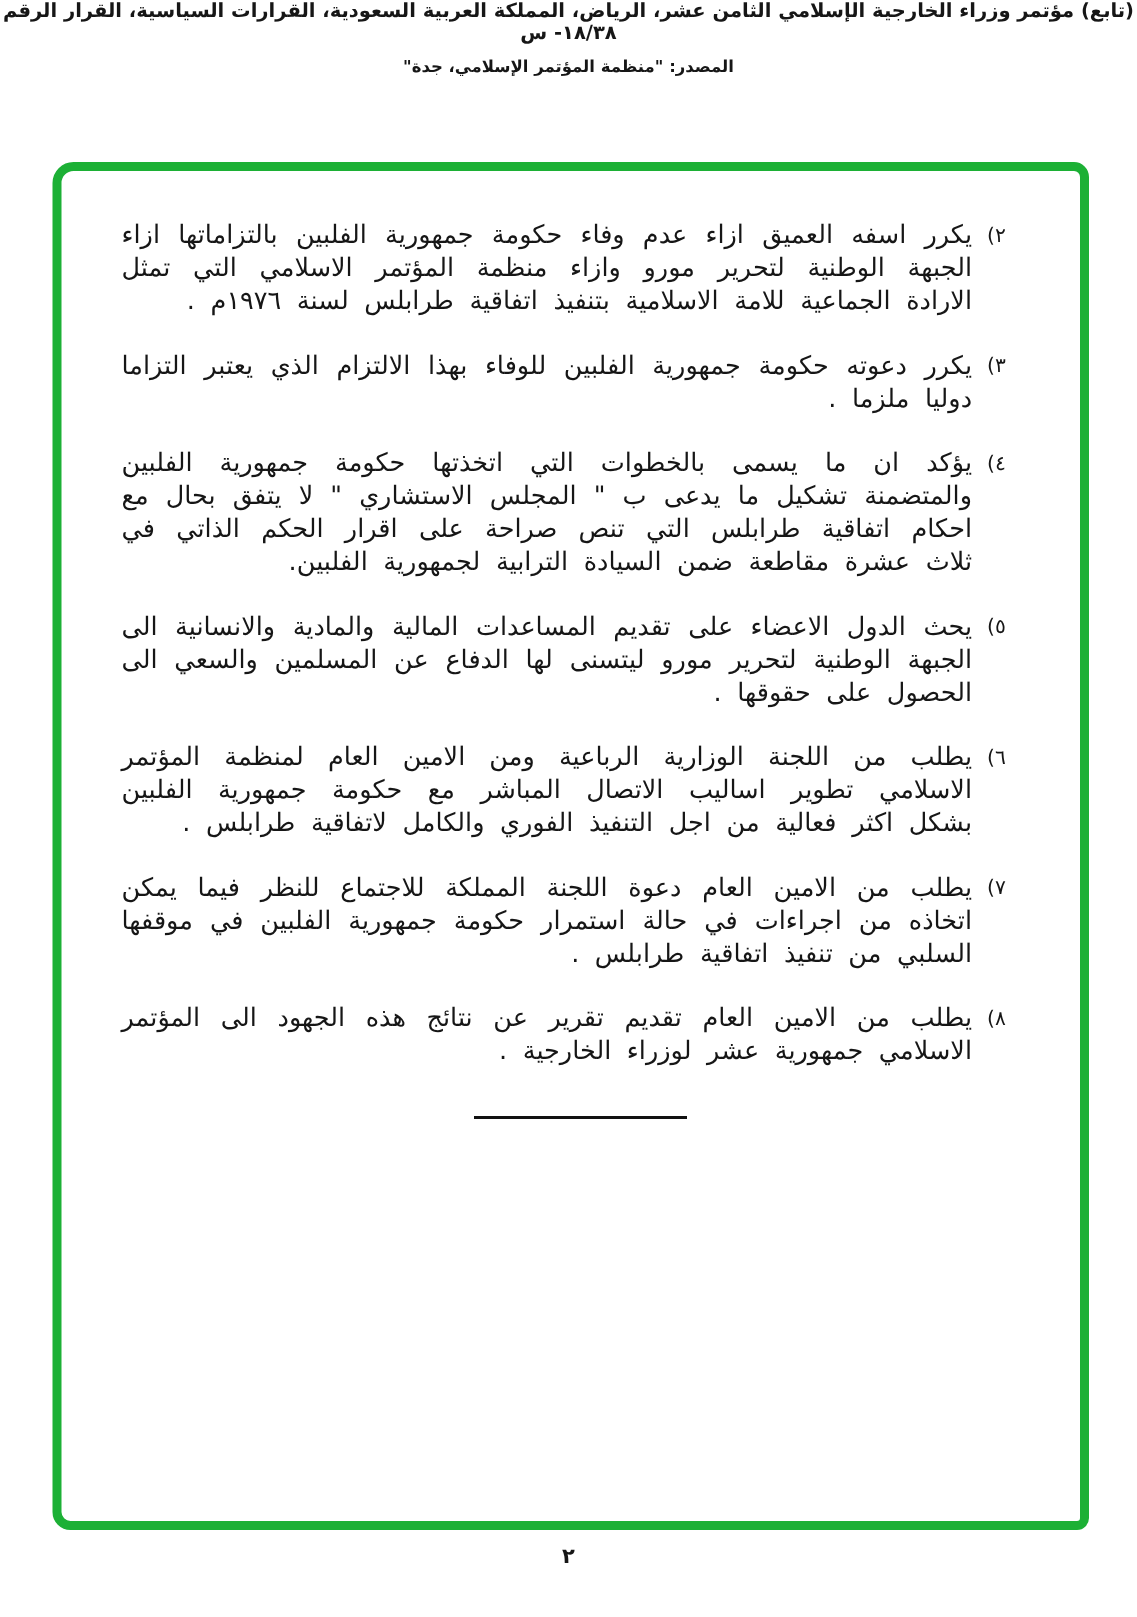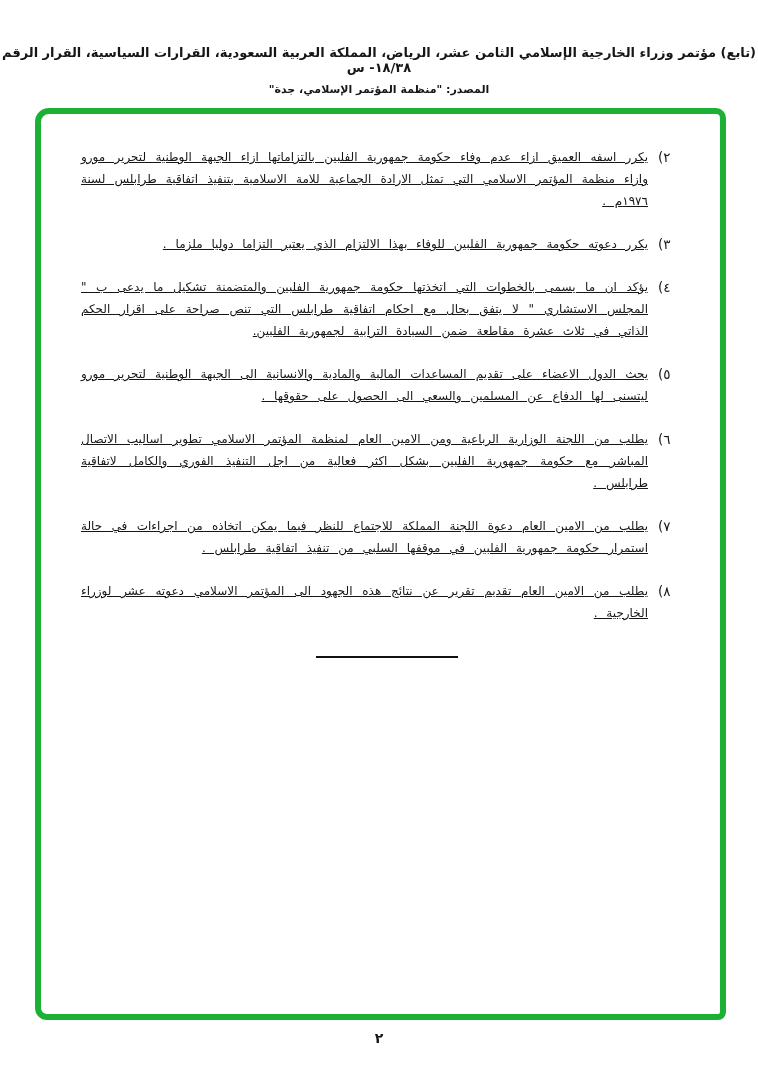--- a/index.html
+++ b/index.html
@@ -8,21 +8,20 @@
     height: 1078px;
     background: #ffffff;
     position: relative;
     font-family: "DejaVu Sans", sans-serif;
     color: #161616;
     overflow: hidden;
   }
   .header {
     direction: rtl;
     text-align: center;
-    padding-top: 45px;
   }
   .header-line1 {
     font-size: 13px;
     font-weight: bold;
     letter-spacing: 0.2px;
   }
   .header-line2 {
     font-size: 11px;
     font-weight: bold;
     margin-top: 8px;
@@ -51,25 +50,24 @@
     text-align: left;
     font-size: 13.5px;
     line-height: 22px;
     letter-spacing: 3px;
   }
   .item-text {
     flex: 1;
     direction: rtl;
     unicode-bidi: plaintext;
     text-align: justify;
-    font-size: 12px;
+    font-size: 17px;
     line-height: 22px;
     word-spacing: 5px;
     letter-spacing: 0.3px;
-    text-decoration: underline;
   }
   .divider {
     width: 142px;
     height: 2px;
     background: #111111;
     margin: 32px auto 0 auto;
   }
   .page-number {
     position: absolute;
     left: 0;
@@ -115,20 +113,20 @@
     <div class="item-text">يطلب من اللجنة الوزارية الرباعية ومن الامين العام لمنظمة المؤتمر الاسلامي تطوير اساليب الاتصال المباشر مع حكومة جمهورية الفلبين بشكل اكثر فعالية من اجل التنفيذ الفوري والكامل لاتفاقية طرابلس .</div>
   </div>
 
   <div class="item">
     <span class="item-marker">(٧</span>
     <div class="item-text">يطلب من الامين العام دعوة اللجنة المملكة للاجتماع للنظر فيما يمكن اتخاذه من اجراءات في حالة استمرار حكومة جمهورية الفلبين في موقفها السلبي من تنفيذ اتفاقية طرابلس .</div>
   </div>
 
   <div class="item">
     <span class="item-marker">(٨</span>
-    <div class="item-text">يطلب من الامين العام تقديم تقرير عن نتائج هذه الجهود الى المؤتمر الاسلامي دعوته عشر لوزراء الخارجية .</div>
+    <div class="item-text">يطلب من الامين العام تقديم تقرير عن نتائج هذه الجهود الى المؤتمر الاسلامي جمهورية عشر لوزراء الخارجية .</div>
   </div>
 
   <div class="divider"></div>
 
 </div>
 
 <div class="page-number">٢</div>
 
 </body></html>

